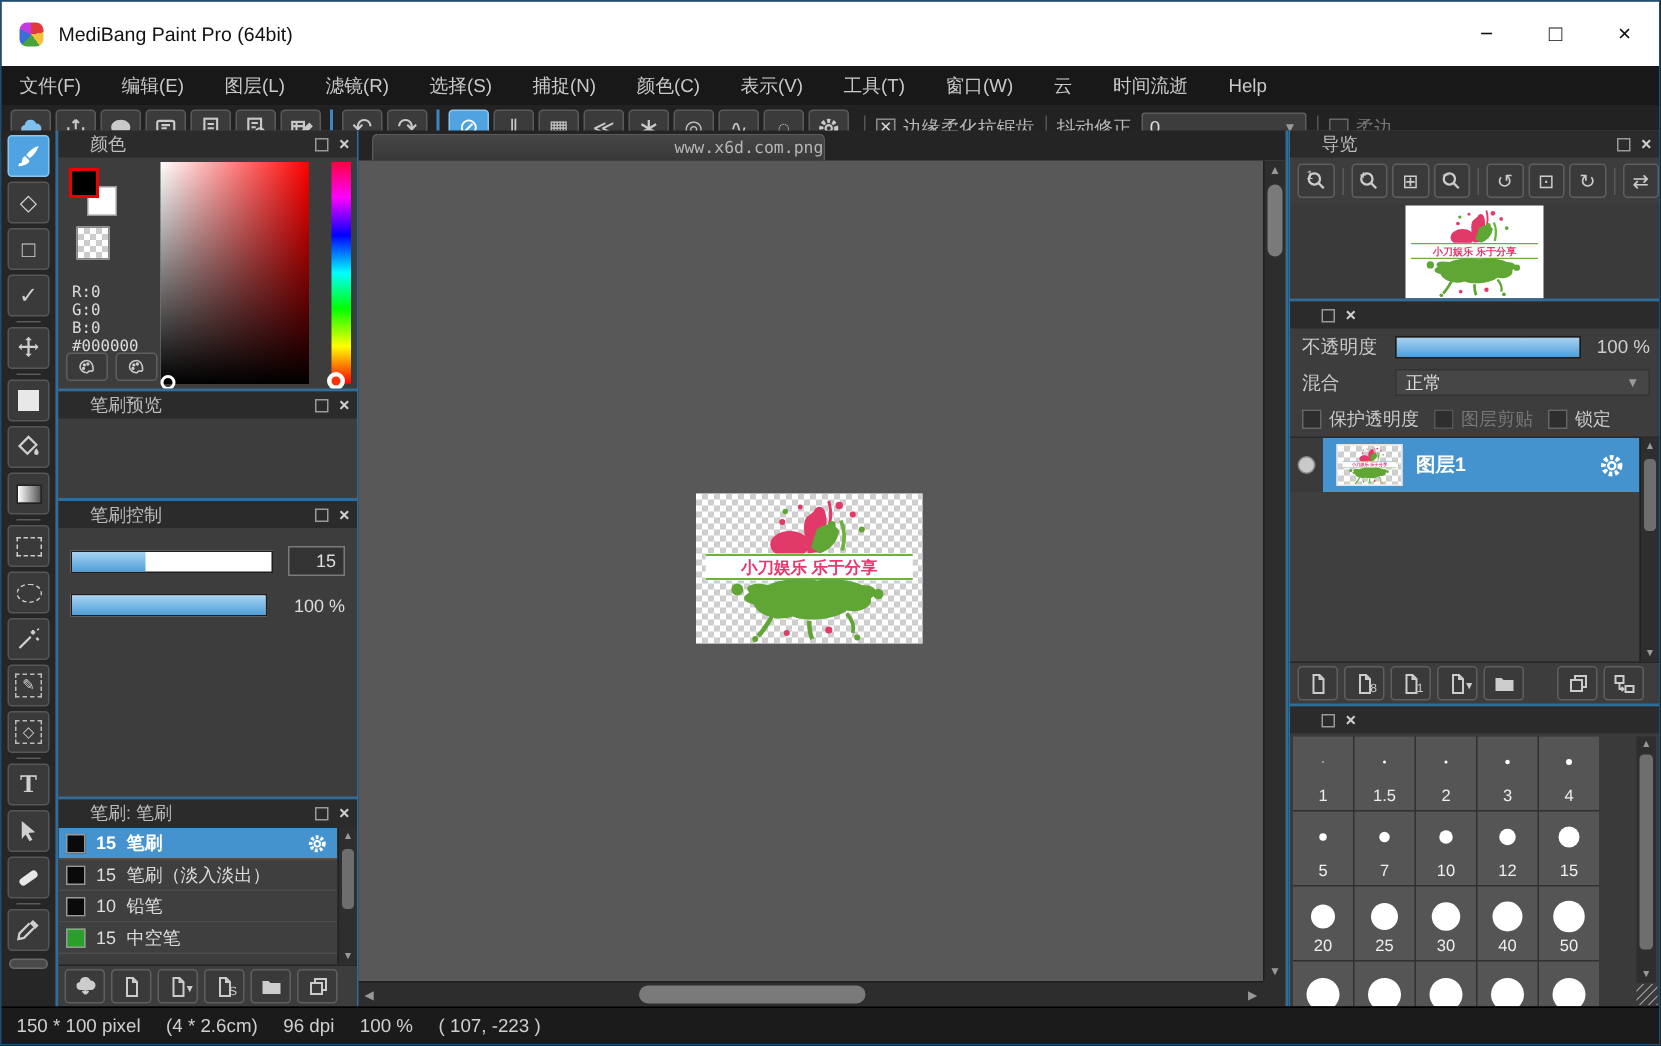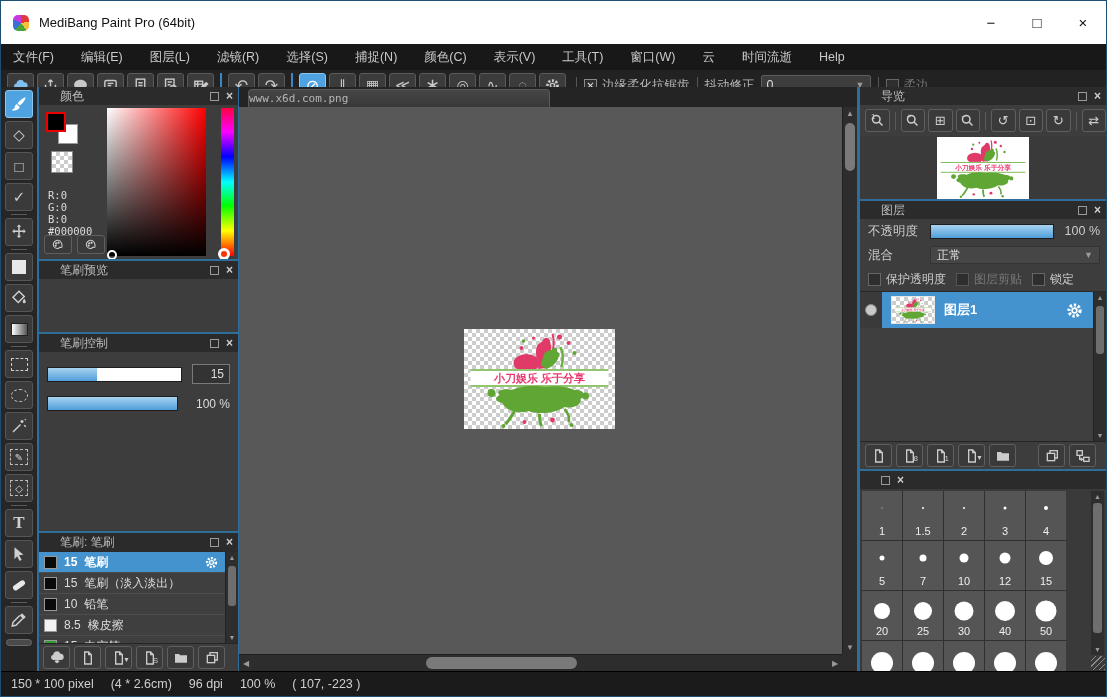--- a/index.html
+++ b/index.html
@@ -113,21 +113,21 @@
   .pbtn { width:27px; height:23px; background:#3a3a3a; border:1px solid #5f5f5f; border-radius:3px; display:flex; align-items:center;
           justify-content:center; color:#ccc; position:relative; flex:none; font-size:11px; }
   .pbtn svg { width:16px; height:16px; }
   .pbtn .sub { position:absolute; font-size:8px; bottom:3px; right:4px; color:#ccc; }
   .pbtn .ddar { position:absolute; right:1px; bottom:5px; font-size:7px; color:#ccc; }
 
   
   .canvaswrap { flex:1; display:flex; flex-direction:column; background:#242424; position:relative; border-left:1px solid #2f6d9b; border-right:2px solid #2f6d9b; }
   .tabbar { height:20px; display:flex; align-items:flex-end; flex:none; }
   .tab { margin-left:9px; width:302px; height:18px; background:linear-gradient(#464646,#383838); border:1px solid #5a5a5a; border-bottom:none;
-         border-radius:4px 4px 0 0; color:#b5b5b5; font-size:11px; text-align:left; line-height:17px; font-family:"DejaVu Sans Mono",monospace; }
+         border-radius:4px 4px 0 0; color:#b5b5b5; font-size:11px; text-align:right; line-height:17px; font-family:"DejaVu Sans Mono",monospace; }
   .cview { flex:1; position:relative; background:#585858; overflow:hidden; }
   .cimg { position:absolute; left:225px; top:222px; width:151px; height:100px; }
   .cimg svg { position:absolute; inset:0; width:100%; height:100%; }
   .cvscroll { position:absolute; top:0; bottom:17px; right:0; width:15px; background:#2d2d2d; border-left:1px solid #1f1f1f; }
   .chscroll { position:absolute; left:0; right:15px; bottom:0; height:17px; background:#2d2d2d; border-top:1px solid #1f1f1f; }
   .harr { position:absolute; top:0; bottom:0; width:14px; display:flex; align-items:center; justify-content:center; font-size:8px; color:#999; }
   .hthumb { position:absolute; top:2px; bottom:2px; left:31%; width:25%; background:#7a7a7a; border-radius:6px; }
   .cvthumb { position:absolute; left:2px; right:2px; top:16px; height:48px; background:#7a7a7a; border-radius:6px; }
   .scorner { position:absolute; right:0; bottom:0; width:15px; height:17px; background:#2d2d2d; }
 
@@ -574,25 +574,20 @@
               <span class="bsw" style="background:#0a0a0a"></span>
               <span>15</span>
               <span>笔刷（淡入淡出）</span>
             </div>
             <div class="brow">
               <span class="bsw" style="background:#0a0a0a"></span>
               <span>10</span>
               <span>铅笔</span>
             </div>
             <div class="brow">
-              <span class="bsw" style="background:#f2f2f2"></span>
-              <span>8.5</span>
-              <span>橡皮擦</span>
-            </div>
-            <div class="brow">
               <span class="bsw" style="background:#2aa02a"></span>
               <span>15</span>
               <span>中空笔</span>
             </div>
           </div>
           <div class="vscroll">
             <span class="sarr" style="top:2px">▲</span>
             <span class="sthumb" style="top:14px;height:40px"></span>
             <span class="sarr" style="bottom:2px">▼</span>
           </div>
@@ -701,21 +696,20 @@
                 <use href="#artwork"></use>
               </svg>
           </div>
         </div>
       </div>
       <div class="psplit"></div>
 
       <div class="panel" style="height:268px">
         <div class="phead">
           <span class="spacer"></span>
-          <span class="ptitle">图层</span>
           <span class="popout"></span>
           <span class="pclose">×</span>
         </div>
         <div class="lrowline">
           <span class="lbl">不透明度</span>
           <span class="opslider"></span>
           <span class="opval">100 %</span>
         </div>
         <div class="lrowline">
           <span class="lbl">混合</span>

